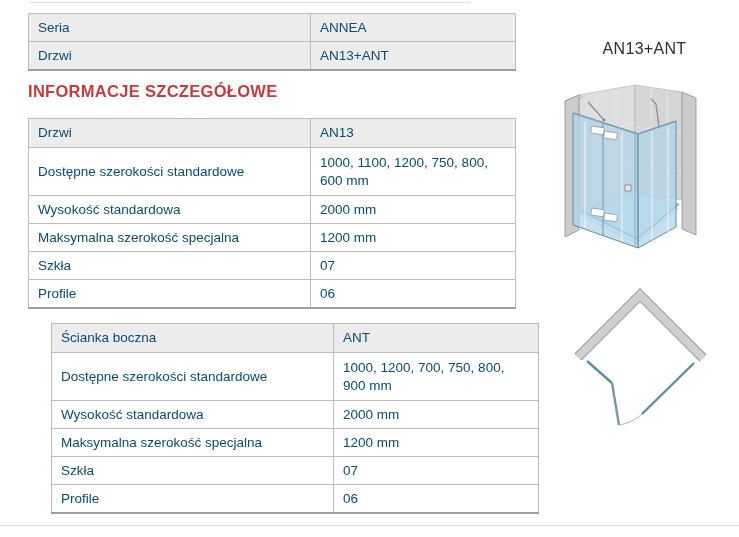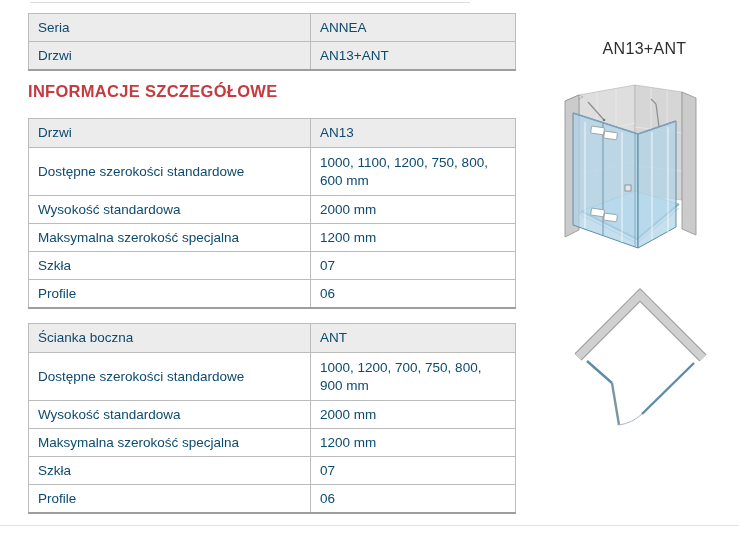--- a/index.html
+++ b/index.html
@@ -18,21 +18,21 @@
     border:1px solid var(--border-gray,#bcbcbc);
     padding:2px 9px;vertical-align:middle;line-height:18px;
     overflow:hidden;
   }
   table.spec tr:last-child td{border-bottom:2px solid var(--border-outer,#9e9e9e);}
   col.c1{width:282px;} col.c2{width:205px;}
   tr.r td{height:23px;}
   tr.rh td{height:24px;}
   tr.r2 td{height:43px;}
   .gray td{background:var(--table-header-bg,#ececec);}
-  .t1{top:13px;} .t2{top:118px;} .t3{top:323px;}
+  .t1{top:13px;} .t2{top:118px;} .t3{top:323px;margin-left:23px;}
 
   .heading{
     position:absolute;left:28px;top:82px;margin:0;
     font-size:16.5px;font-weight:bold;letter-spacing:0.3px;
     color:var(--heading-red,#c43b40);white-space:nowrap;
   }
   .model-label{
     position:absolute;left:552px;top:40px;width:185px;text-align:center;
     font-size:16px;color:#2e2e2e;letter-spacing:0.3px;
   }

